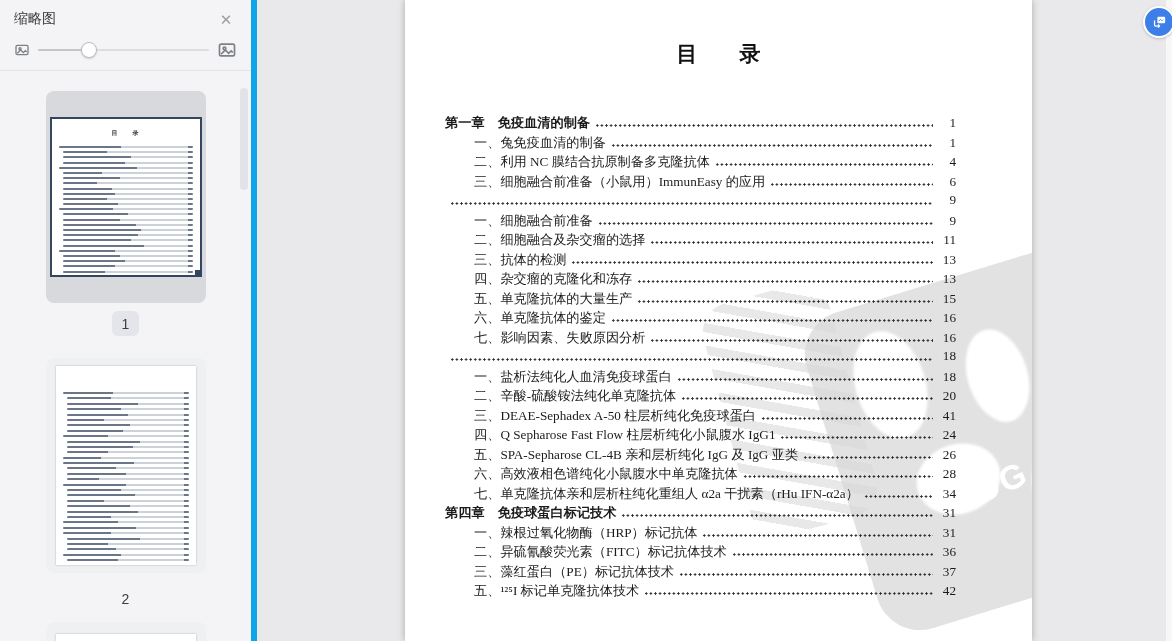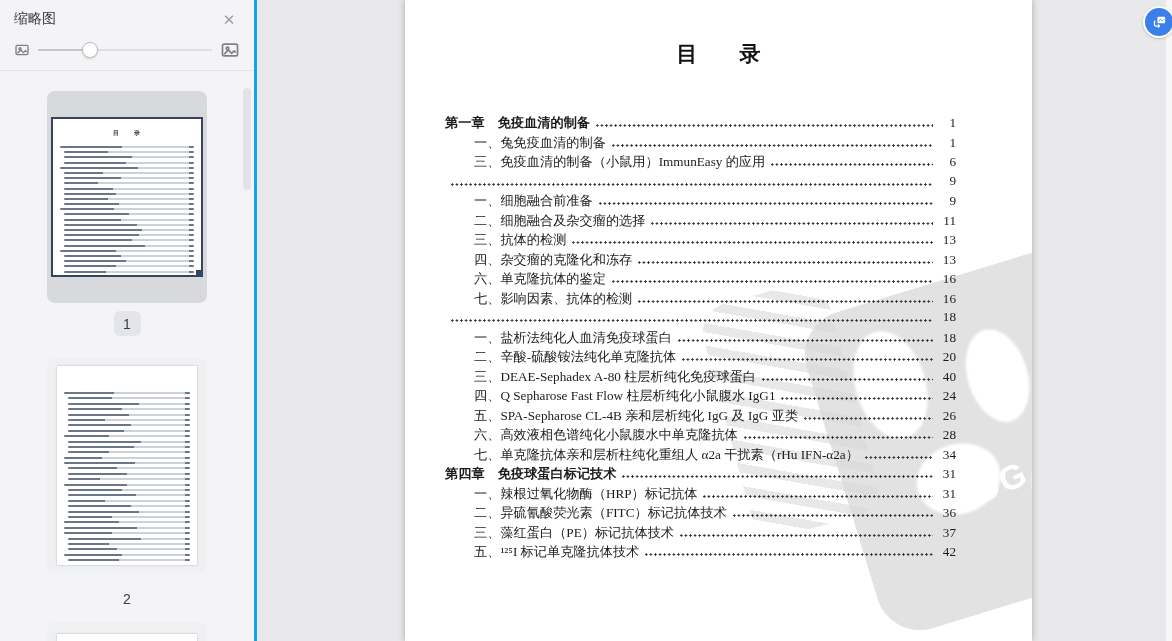--- a/index.html
+++ b/index.html
@@ -4,21 +4,21 @@
 <style>
   html,body{margin:0;padding:0;}
   body{
     width:1172px;height:641px;overflow:hidden;position:relative;
     font-family:"Liberation Sans",sans-serif;
     background:#e9e9eb;
   }
   
   .sidebar{
     position:absolute;left:0;top:0;width:257px;height:641px;
-    background:#f4f4f6;border-right:3px solid #0ea5e9;box-sizing:border-box;
+    background:#f4f4f6;border-right:6px solid #0ea5e9;box-sizing:border-box;
   }
   .sidebar-header{
     display:flex;align-items:center;justify-content:space-between;
     padding:10px 16px 4px 14px;
   }
   .sidebar-title{font-size:14px;color:#35383c;}
   .close-btn{
     font-size:15px;color:#9a9da3;cursor:pointer;line-height:1;
     width:18px;height:18px;display:flex;align-items:center;justify-content:center;
   }
@@ -254,21 +254,26 @@
           <span class="toc-text">第一章　免疫血清的制备</span>
           <span class="leader"></span>
           <span class="toc-page">1</span>
         </div>
         <div class="toc-row sub">
           <span class="toc-text">一、兔免疫血清的制备</span>
           <span class="leader"></span>
           <span class="toc-page">1</span>
         </div>
         <div class="toc-row sub">
-          <span class="toc-text">三、免疫血清的制备（小鼠用）ImmunEasy 的应用</span>
+          <span class="toc-text">二、利用 NC 膜结合抗原制备多克隆抗体</span>
+          <span class="leader"></span>
+          <span class="toc-page">4</span>
+        </div>
+        <div class="toc-row sub">
+          <span class="toc-text">三、细胞融合前准备（小鼠用）ImmunEasy 的应用</span>
           <span class="leader"></span>
           <span class="toc-page">6</span>
         </div>
         <div class="toc-row chapter">
           <span class="leader"></span>
           <span class="toc-page">9</span>
         </div>
         <div class="toc-row sub">
           <span class="toc-text">一、细胞融合前准备</span>
           <span class="leader"></span>
@@ -283,47 +288,52 @@
           <span class="toc-text">三、抗体的检测</span>
           <span class="leader"></span>
           <span class="toc-page">13</span>
         </div>
         <div class="toc-row sub">
           <span class="toc-text">四、杂交瘤的克隆化和冻存</span>
           <span class="leader"></span>
           <span class="toc-page">13</span>
         </div>
         <div class="toc-row sub">
+          <span class="toc-text">五、单克隆抗体的大量生产</span>
+          <span class="leader"></span>
+          <span class="toc-page">15</span>
+        </div>
+        <div class="toc-row sub">
           <span class="toc-text">六、单克隆抗体的鉴定</span>
           <span class="leader"></span>
           <span class="toc-page">16</span>
         </div>
         <div class="toc-row sub">
-          <span class="toc-text">七、影响因素、抗体的检测</span>
+          <span class="toc-text">七、影响因素、失败原因分析</span>
           <span class="leader"></span>
           <span class="toc-page">16</span>
         </div>
         <div class="toc-row chapter">
           <span class="leader"></span>
           <span class="toc-page">18</span>
         </div>
         <div class="toc-row sub">
           <span class="toc-text">一、盐析法纯化人血清免疫球蛋白</span>
           <span class="leader"></span>
           <span class="toc-page">18</span>
         </div>
         <div class="toc-row sub">
           <span class="toc-text">二、辛酸-硫酸铵法纯化单克隆抗体</span>
           <span class="leader"></span>
           <span class="toc-page">20</span>
         </div>
         <div class="toc-row sub">
-          <span class="toc-text">三、DEAE-Sephadex A-80 柱层析纯化免疫球蛋白</span>
-          <span class="leader"></span>
-          <span class="toc-page">40</span>
+          <span class="toc-text">三、DEAE-Sephadex A-50 柱层析纯化免疫球蛋白</span>
+          <span class="leader"></span>
+          <span class="toc-page">41</span>
         </div>
         <div class="toc-row sub">
           <span class="toc-text">四、Q Sepharose Fast Flow 柱层析纯化小鼠腹水 IgG1</span>
           <span class="leader"></span>
           <span class="toc-page">24</span>
         </div>
         <div class="toc-row sub">
           <span class="toc-text">五、SPA-Sepharose CL-4B 亲和层析纯化 IgG 及 IgG 亚类</span>
           <span class="leader"></span>
           <span class="toc-page">26</span>

